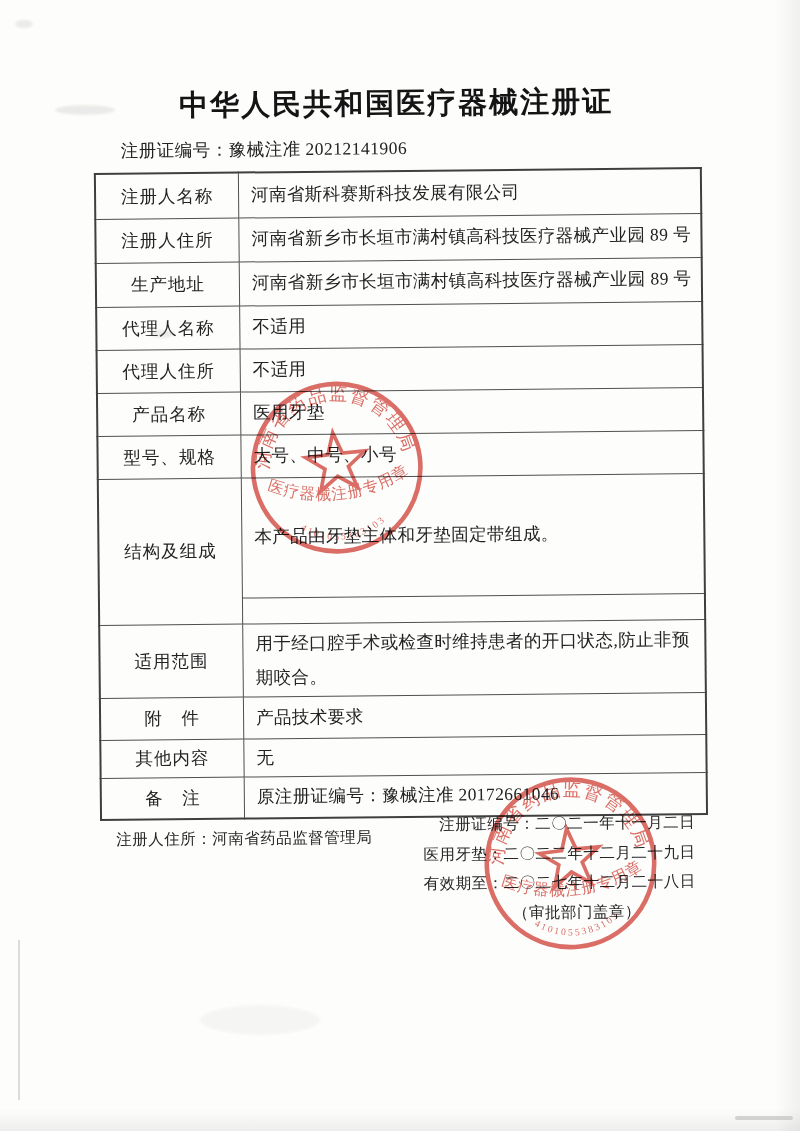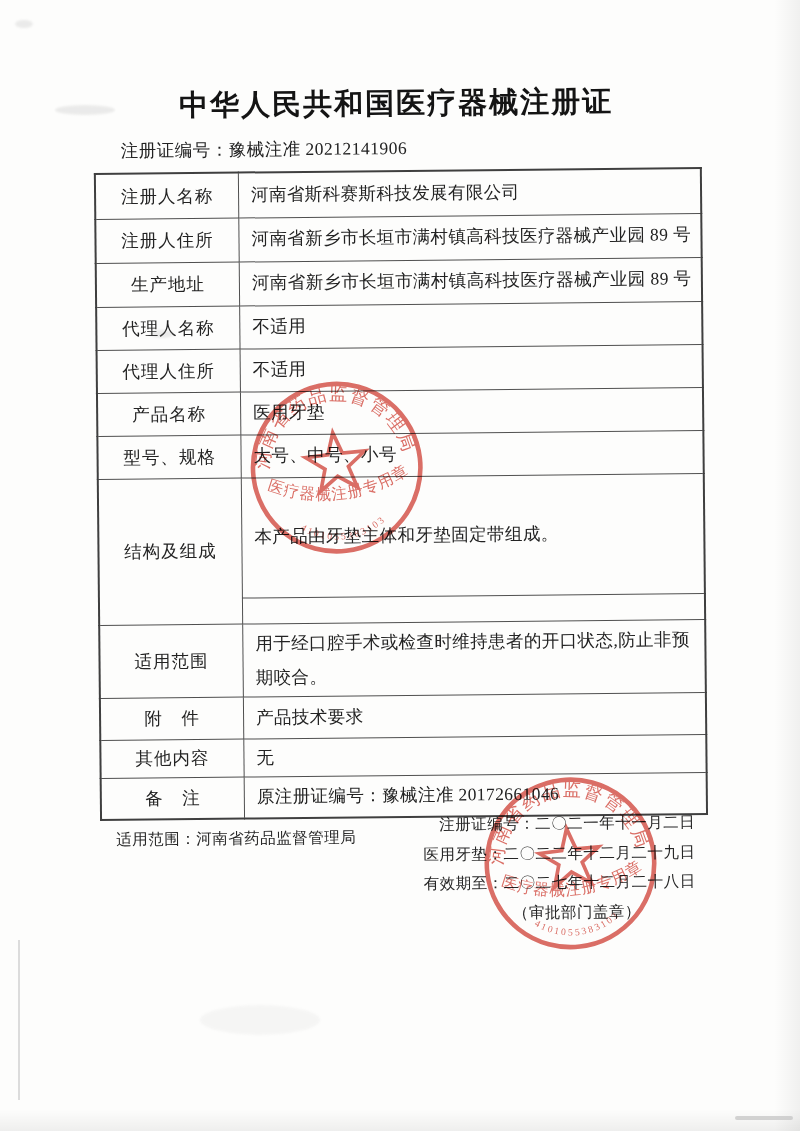--- a/index.html
+++ b/index.html
@@ -132,21 +132,21 @@
       <td class="val">无</td>
     </tr>
     <tr class="rh-rem">
       <td class="lab">备　注</td>
       <td class="val">原注册证编号：豫械注准 20172661046</td>
     </tr>
   </tbody>
     </table>
 
   <div class="footer-left">
-    <span>适用范围：</span><span>河南省药品监督管理局</span>
+    <span>注册人住所：</span><span>河南省药品监督管理局</span>
   </div>
 
   <div class="footer-right">
     <div>
       <span>注册证编号：</span><span>二〇二一年十一月二日</span>
     </div>
     <div>
       <span>医用牙垫：</span><span>二〇二二年十二月二十九日</span>
     </div>
     <div>

